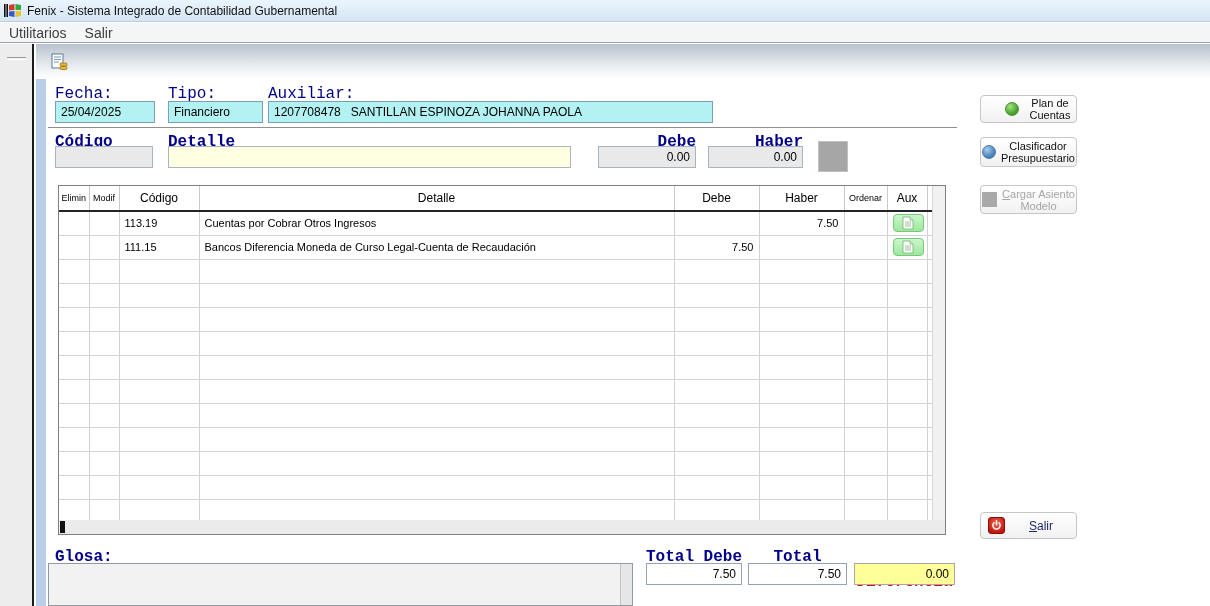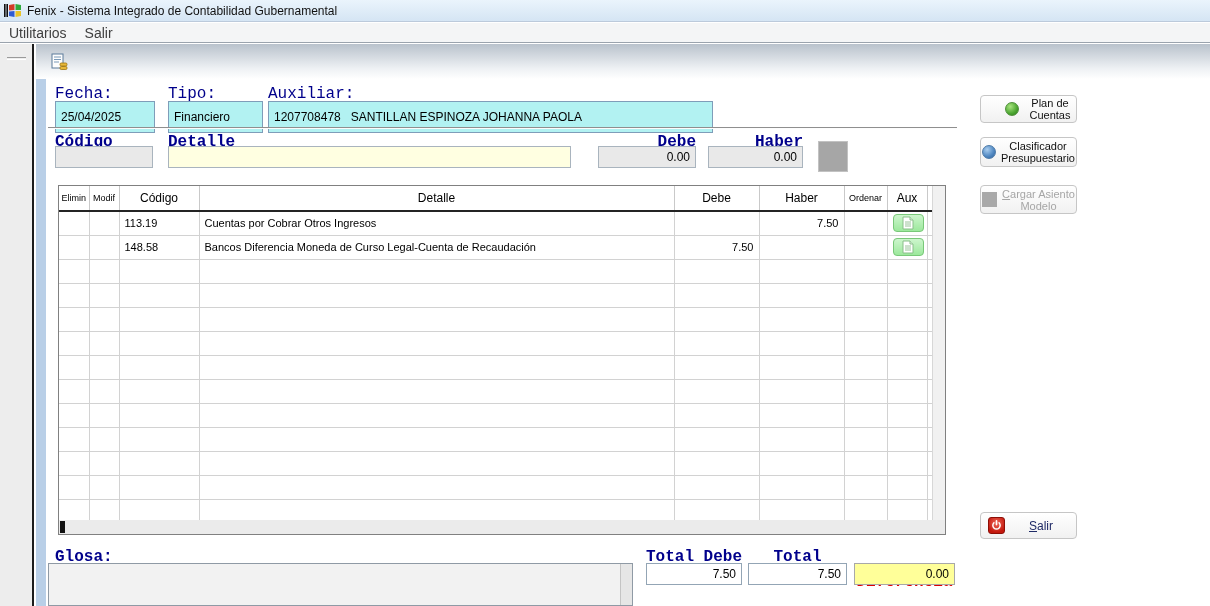--- a/index.html
+++ b/index.html
@@ -32,21 +32,21 @@
     background:var(--left-strip-blue); }
 
   .toolbar { position:absolute; left:36px; top:0; width:1174px; height:35px;
     background:linear-gradient(180deg,#b9c2cc 0%, #eef1f4 70%, #ffffff 100%); }
   .tool-btn { position:absolute; left:11px; top:6px; width:23px; height:23px;
     display:flex; align-items:center; justify-content:center; cursor:pointer; }
 
   
   .lbl { position:absolute; color:var(--label-navy); font-size:16px;font-family:Liberation Mono, monospace; }
   .lbl.bold { font-weight:bold; }
-  .field { position:absolute; height:32px; border:1px solid #7f9db9; font-size:12px;
+  .field { position:absolute; height:22px; border:1px solid #7f9db9; font-size:12px;
     padding:0 5px; font-family:"Liberation Sans", sans-serif; color:#000; }
   .field.cyan { background:var(--field-cyan); }
   .field.grayf { background:var(--field-gray); text-align:right; }
   .field.paleyellow { background:var(--field-yellow-pale); }
   .field.white { background:#fff; text-align:right; }
   .field.diff { background:var(--diff-yellow); text-align:right; border:1px solid #a8a8a8; }
   .pre { white-space:pre; }
 
   .separator { position:absolute; height:1px; background:#8f8f8f; box-shadow:0 1px 0 #fdfdfd; }
 
@@ -232,21 +232,21 @@
                     <line x1="3" y1="8" x2="9" y2="8" stroke="#9cc49c" stroke-width="1"></line>
                     <line x1="3" y1="10" x2="9" y2="10" stroke="#9cc49c" stroke-width="1"></line>
                   </svg>
                 </div>
               </td>
               <td></td>
             </tr>
             <tr>
               <td></td>
               <td></td>
-              <td class="code">148.58</td>
+              <td class="code">111.15</td>
               <td>Bancos Diferencia Moneda de Curso Legal-Cuenta de Recaudación</td>
               <td class="num">7.50</td>
               <td class="num"></td>
               <td></td>
               <td>
                 <div class="aux-btn">
                   <svg width="12" height="14" viewBox="0 0 12 14">
                     <path d="M1 1 H8 L11 4 V13 H1 Z" fill="#fff" stroke="#8abf8a" stroke-width="1"></path>
                     <path d="M8 1 L8 4 L11 4" fill="#dff2df" stroke="#8abf8a" stroke-width="1"></path>
                     <line x1="3" y1="6" x2="9" y2="6" stroke="#9cc49c" stroke-width="1"></line>

